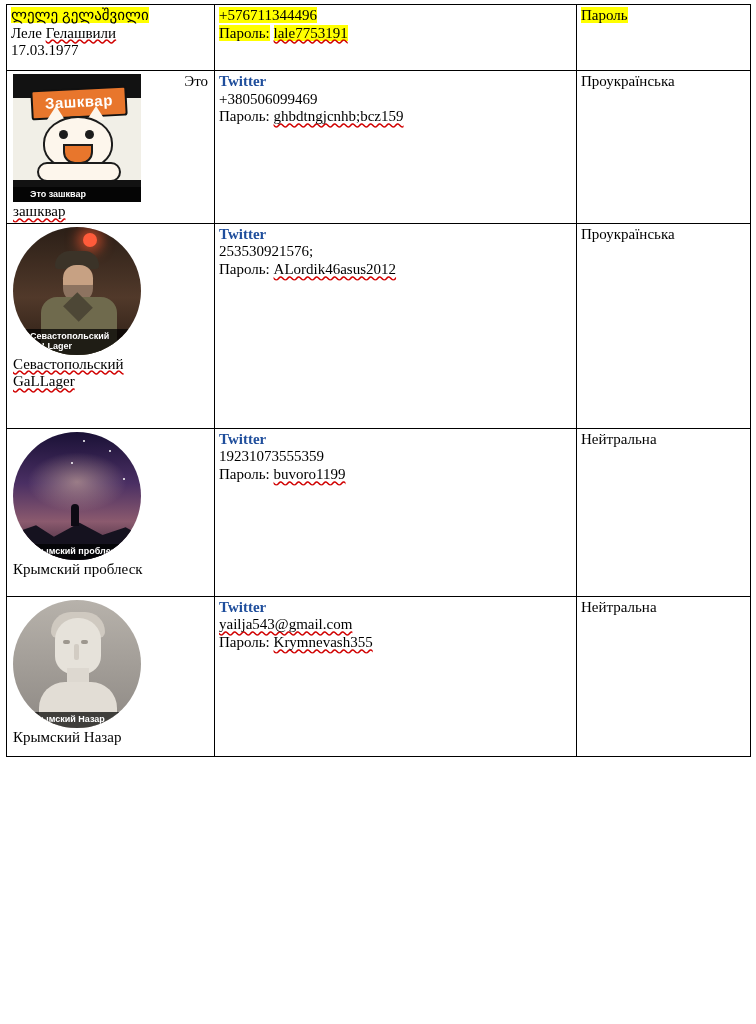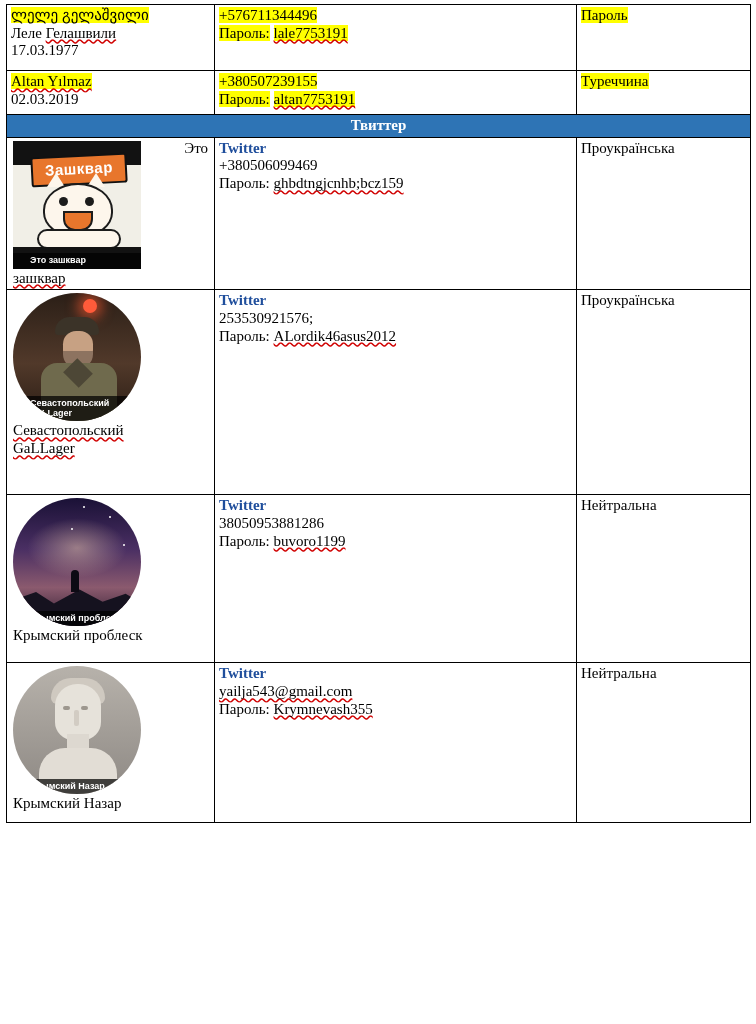--- a/index.html
+++ b/index.html
@@ -301,38 +301,21 @@
       <td>
         <span class="hl-inline">+576711344496</span><br>
         <span class="hl-inline">Пароль:</span>
         <span class="hl-inline spell">lale7753191</span>
       </td>
       <td>
         <span class="hl-inline">Пароль</span>
       </td>
     </tr>
 
-    <tr style="height:44px">
-      <td>
-        <span class="hl-inline spell">Altan Yılmaz</span><br>
-        <span>02.03.2019</span>
-      </td>
-      <td>
-        <span class="hl-inline">+380507239155</span><br>
-        <span class="hl-inline">Пароль:</span>
-        <span class="hl-inline spell">altan7753191</span>
-      </td>
-      <td>
-        <span class="hl-inline">Туреччина</span>
-      </td>
-    </tr>
-
-    <tr class="section-row">
-      <td colspan="3">Твиттер</td>
-    </tr>
+
 
     <tr style="height:152px">
       <td class="avatar-cell">
         <span class="float-note">Это</span>
         <div class="avatar-wrap">
           <div class="art-zashkvar">
             <div class="band"></div>
             <div class="logo">Зашквар</div>
             <div class="ear-l"></div>
                 <div class="ear-r"></div>
@@ -399,21 +382,21 @@
             <div class="star" style="top:8px;left:70px"></div>
             <div class="ridge"></div>
             <div class="figure"></div>
           </div>
           <div class="avatar-caption">Крымский проблеск</div>
         </div>
         <div class="avatar-name">Крымский проблеск</div>
       </td>
       <td>
         <span class="tw-link">Twitter</span><br>
-        <span>38050953881286</span><br>
+        <span>19231073555359</span><br>
         <span>Пароль:</span>
         <span class="spell">buvoro1199</span>
       </td>
       <td>
         <span>Нейтральна</span>
       </td>
     </tr>
 
     <tr style="height:160px">
       <td class="avatar-cell">

